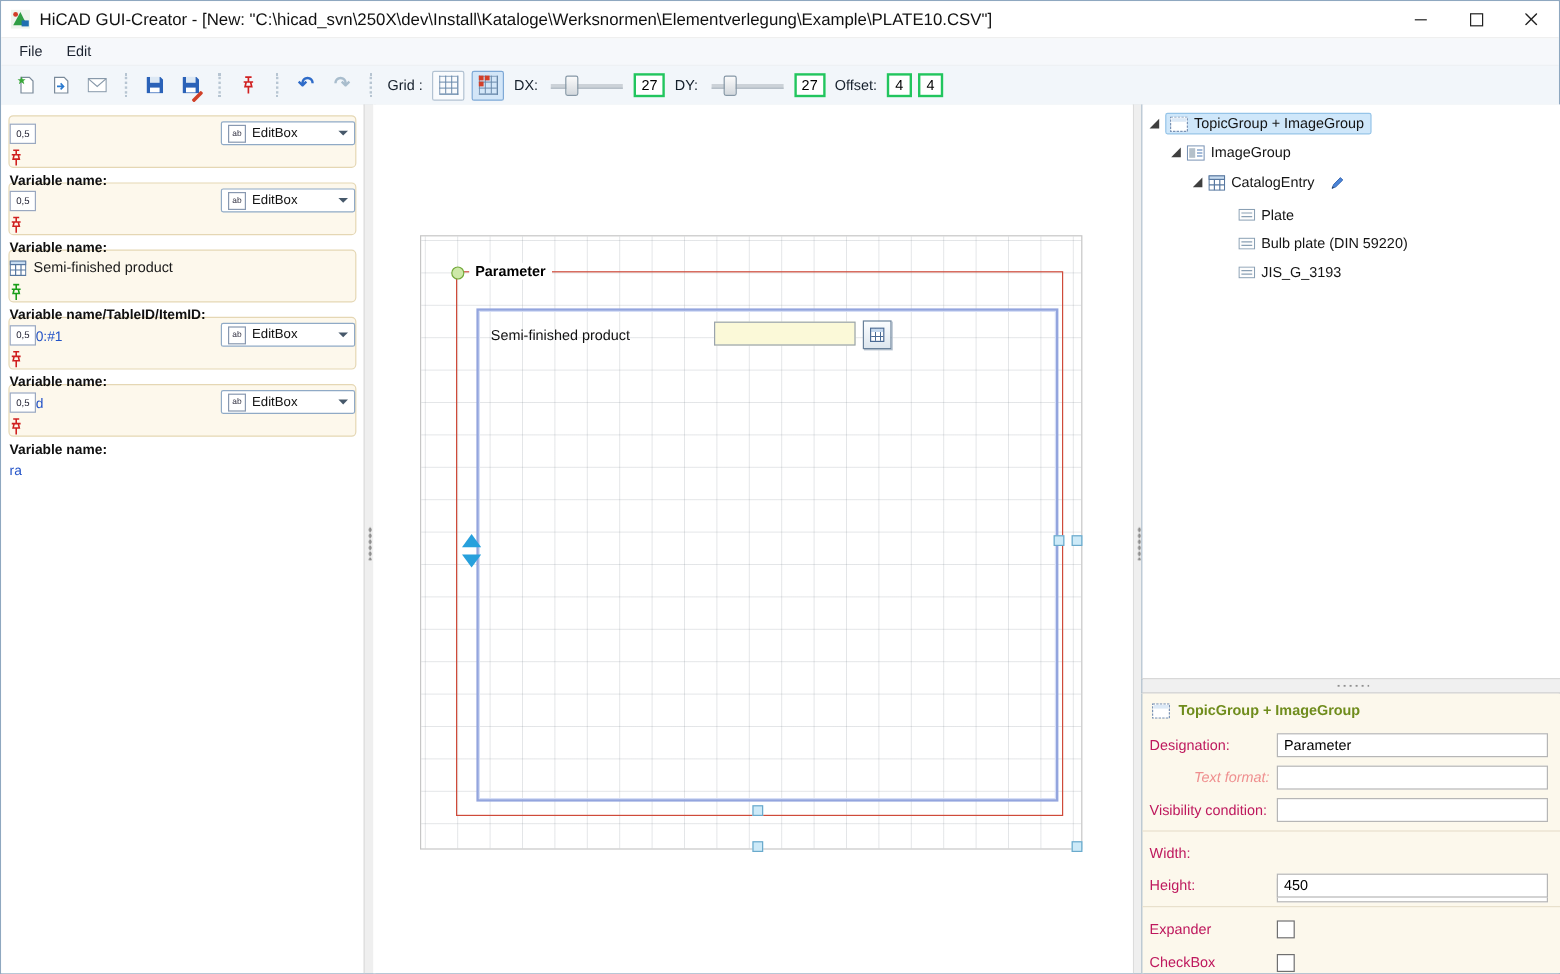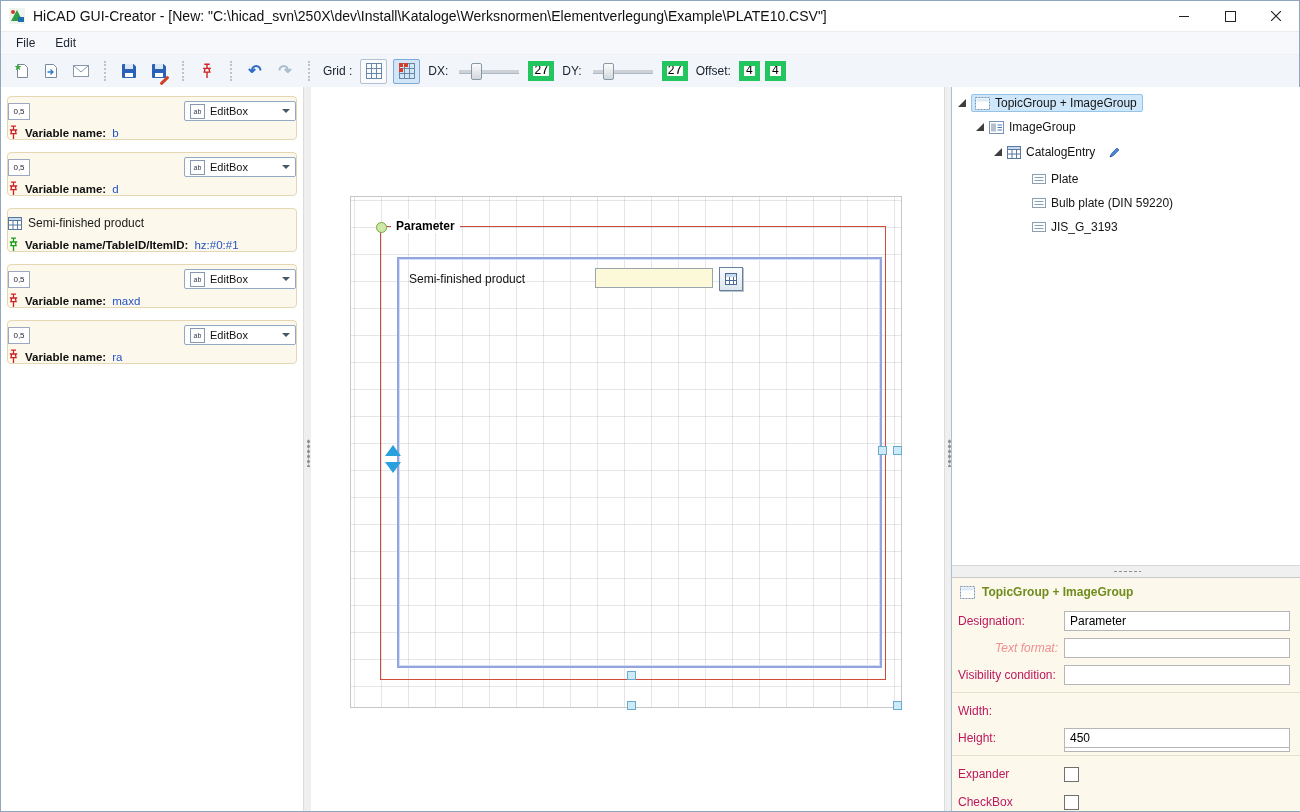--- a/index.html
+++ b/index.html
@@ -40,22 +40,22 @@
   .tb-toggle.on{background:#d3e6f8;border-color:#7fa9d6;}
   .grid-ico{width:15px;height:15px;border-right:1px solid #6888aa;border-bottom:1px solid #6888aa;
     background-image:linear-gradient(to right,#6888aa 1px,transparent 1px),
       linear-gradient(to bottom,#6888aa 1px,transparent 1px);background-size:5px 5px;position:relative;}
   .grid-ico.red::after{content:"";position:absolute;width:4px;height:4px;background:#d2402a;top:0;left:0;
     box-shadow:5px 0 0 #d2402a,0 5px 0 #d2402a;}
   .slider{width:60px;height:18px;position:relative;margin:0 3px;}
   .groove{position:absolute;left:0;right:0;top:8px;height:3px;background:#ccd2d8;border-bottom:1px solid #aeb8c2;}
   .thumb{position:absolute;left:12px;top:1px;width:9px;height:15px;background:linear-gradient(#fbfbfb,#d3d8dd);
     border:1px solid #8798a6;border-radius:2px;}
-  .num{width:26px;height:20px;border:5px solid #22c55e;text-align:center;font-size:12px;
-    box-sizing:border-box;background:#fff;padding:0;font-family:Liberation Mono, monospace;}
+  .num{width:26px;height:20px;border:2px solid #22c55e;text-align:center;font-size:12px;
+    box-sizing:border-box;background:#fff;padding:0;}
   .num.small{width:21px;}
   .num.small+.num.small{margin-left:-1px;}
 
   
   .left-panel{position:absolute;left:0;top:86px;width:302px;bottom:0;background:#fff;box-sizing:border-box;}
   .tabbar{height:23px;background:#f2f3f5;border-bottom:1px solid #9fb2c2;display:flex;align-items:flex-end;padding-left:5px;}
   .tab{height:20px;line-height:20px;padding:0 12px;border:1px solid #9fb2c2;border-bottom:none;
     background:linear-gradient(#fdfdfd,#e7e9eb);margin-right:2px;border-radius:2px 2px 0 0;color:#222;}
   .tab.active{background:#fff;height:23px;line-height:23px;margin-bottom:-1px;position:relative;z-index:2;}
   .cards{padding:9px 6px 0 6px;}
@@ -64,21 +64,21 @@
   .card-row1{display:flex;align-items:center;height:20px;justify-content:space-between;}
   .card-row1.left{justify-content:flex-start;gap:6px;}
   .badge{width:20px;height:15px;border:1px solid #9aa8c0;background:#fff;font-size:8px;
     display:flex;align-items:center;justify-content:center;color:#223;}
   .combo{width:112px;height:20px;background:#fff;border:1px solid #90aac6;border-radius:2px;
     display:flex;align-items:center;padding:0 5px;gap:5px;box-sizing:border-box;}
   .combo-icon{width:13px;height:13px;border:1px solid #8898b0;font-size:7px;display:flex;align-items:center;
     justify-content:center;color:#334;background:#fff;flex:0 0 auto;}
   .combo-label{flex:1;font-size:11px;color:#111;}
   .chev{width:0;height:0;border-left:4px solid transparent;border-right:4px solid transparent;border-top:4px solid #46586a;}
-  .card-row2{display:flex;align-items:center;gap:6px;height:17px;margin-top:3px;}
+  .card-row2{display:flex;align-items:flex-start;gap:6px;height:17px;margin-top:3px;flex-direction:column;}
   .var-label{font-weight:bold;font-size:11.5px;color:#101010;white-space:nowrap;}
   .var-value{color:#2353c8;font-size:11.5px;white-space:nowrap;}
   .pin{display:flex;align-items:center;}
 
   
   .vsplit{position:absolute;top:86px;bottom:0;background:#efefef;border-left:1px solid #dcdcdc;border-right:1px solid #ccd6de;}
   .vsplit.left{left:302px;width:8px;} .vsplit.right{left:943px;width:7px;}
   .vdots{position:absolute;top:352px;left:50%;margin-left:-1px;width:3px;height:28px;
     background-image:radial-gradient(#8f8f8f 1px,transparent 1.4px);background-size:3px 5px;}
   .hsplit{position:absolute;left:950px;top:564px;width:350px;height:13px;background:#f0f0f0;

